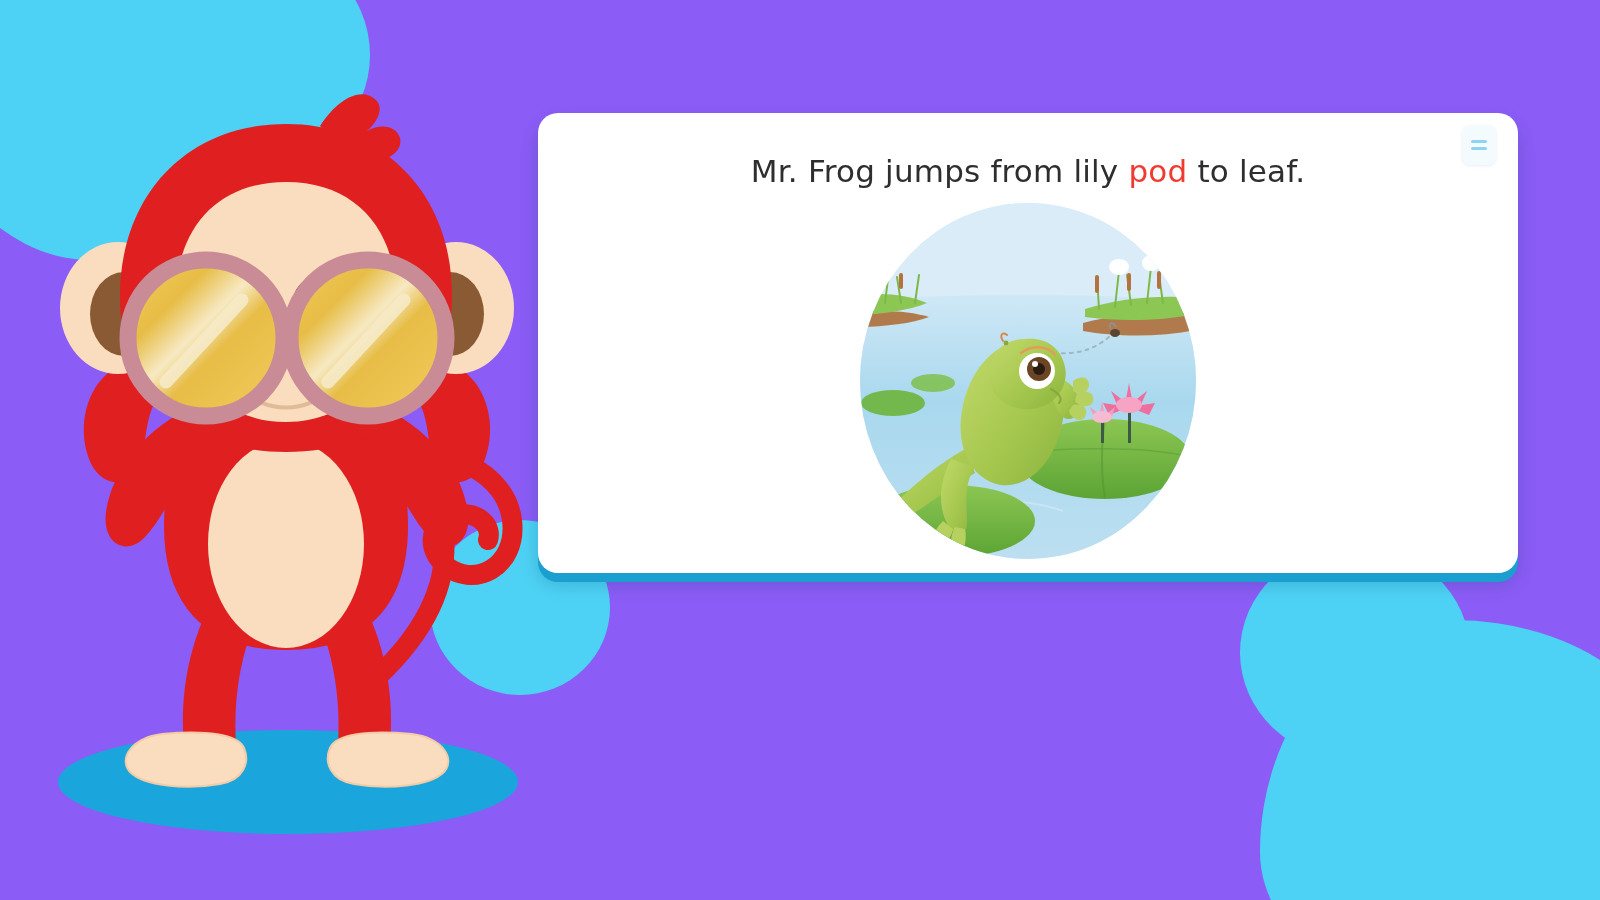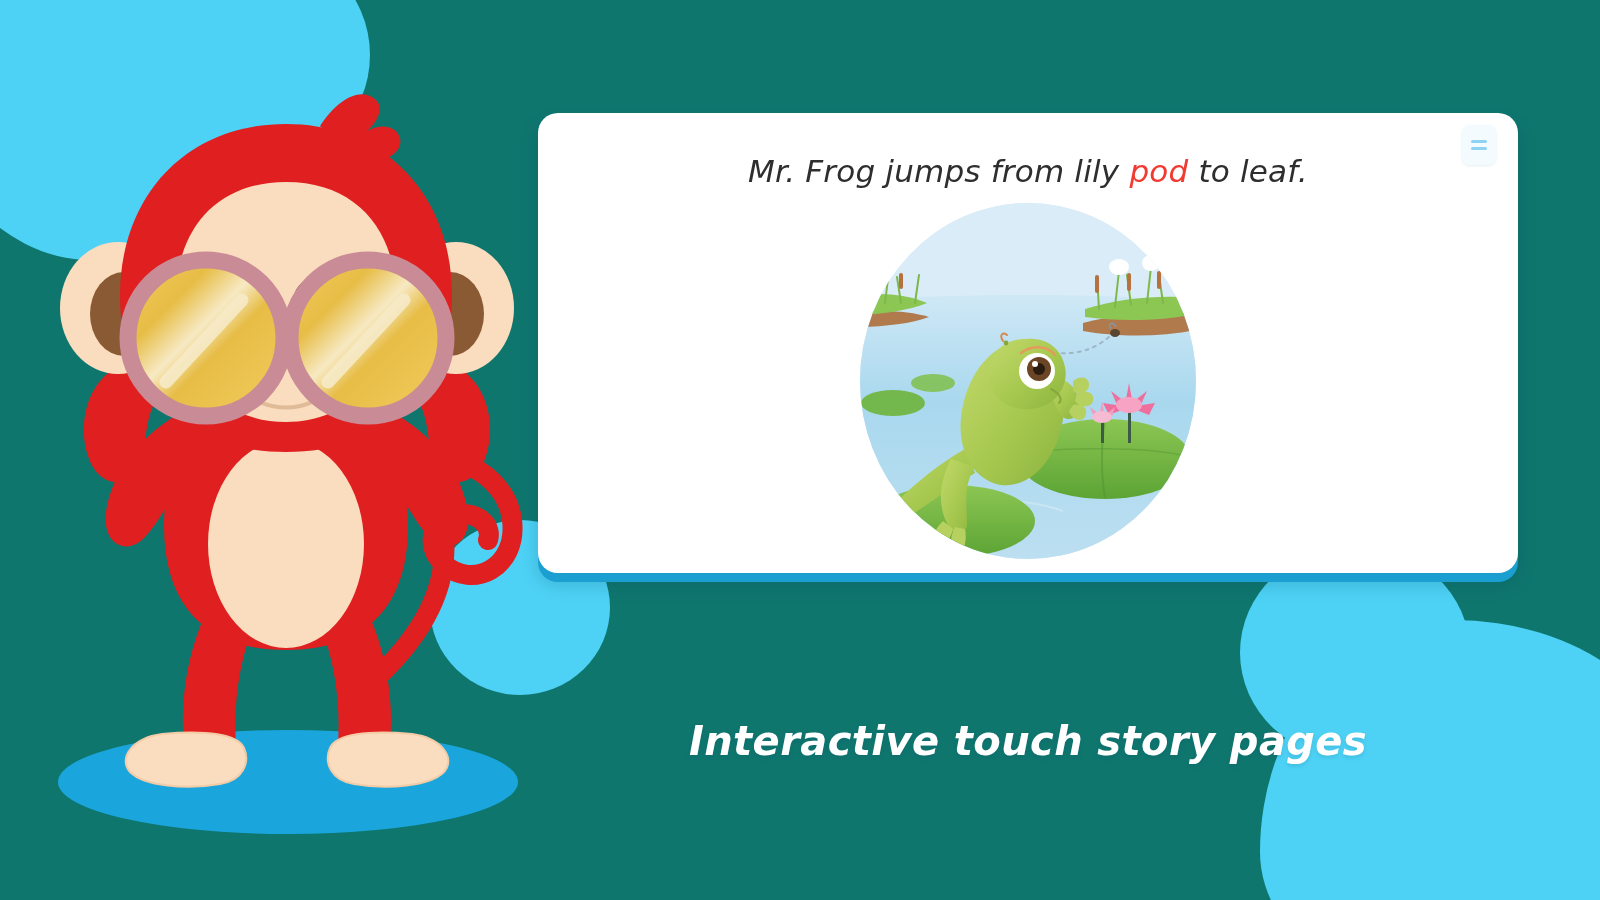--- a/index.html
+++ b/index.html
@@ -8,23 +8,22 @@
     width: 1600px;
     height: 900px;
     overflow: hidden;
     font-family: "Liberation Sans", sans-serif;
   }
 
   #stage {
     position: relative;
     width: 1600px;
     height: 900px;
-    background: #0f766e;
+    background: #8b5cf6;
     overflow: hidden;
-    font-style: italic;
   }
 
   
   .blob {
     position: absolute;
     background: #4dd2f5;
     pointer-events: none;
   }
   .blob-tl {
     left: -90px;
@@ -425,15 +424,14 @@
 
             <circle cx="173" cy="152" r="2.4" fill="#86a83c"></circle>
             <path d="M170 150 C 166 144 170 140 174 144" fill="none" stroke="#d38b52" stroke-width="2" stroke-linecap="round"></path>
           </g>
         </g>
       </svg>
     </div>
 
   </div>
 
-  <div class="caption" id="caption-line-2">Interactive touch story pages</div>
 
 </div>
 
 </body></html>

